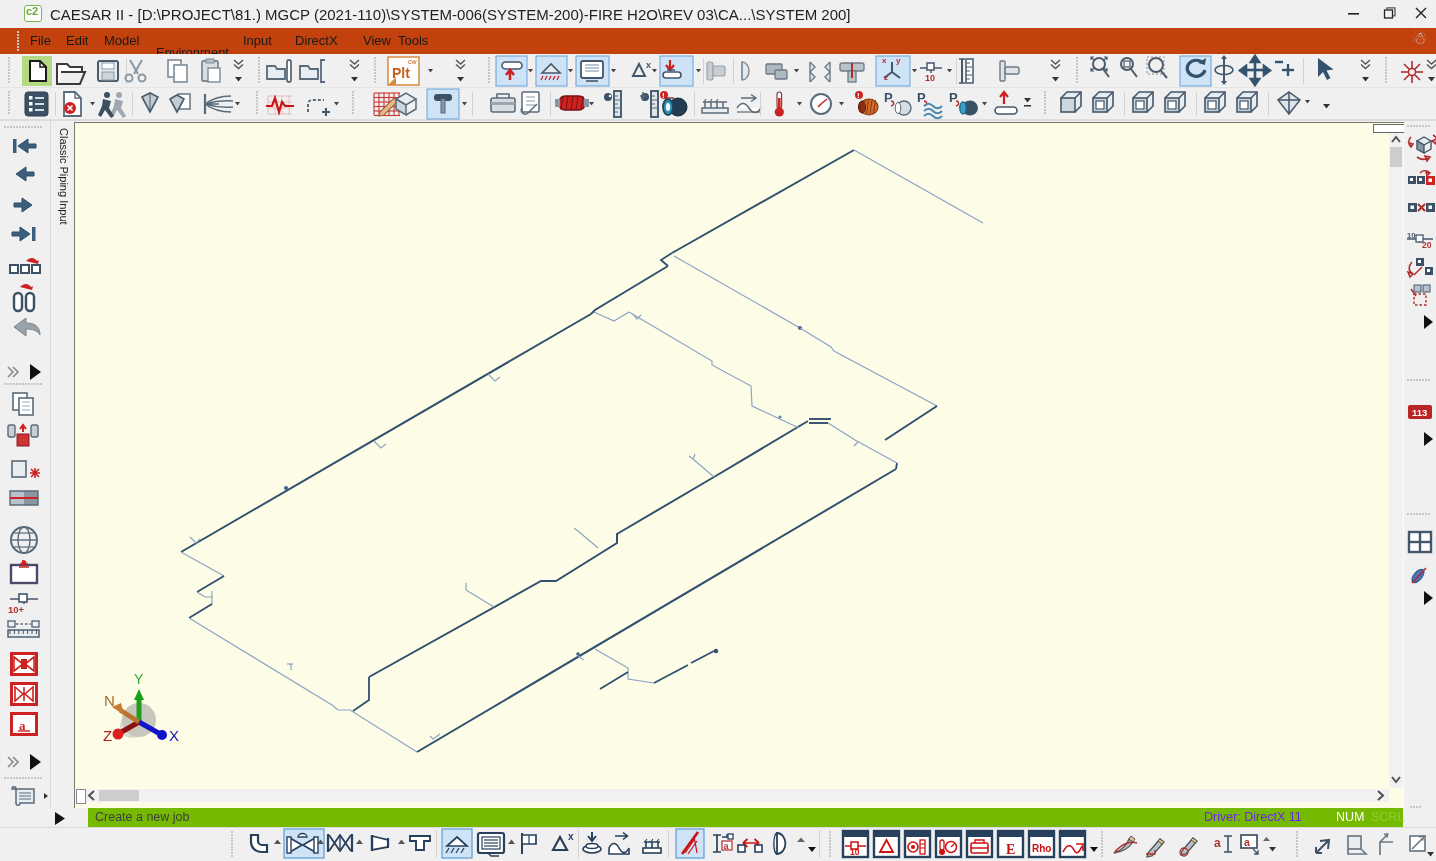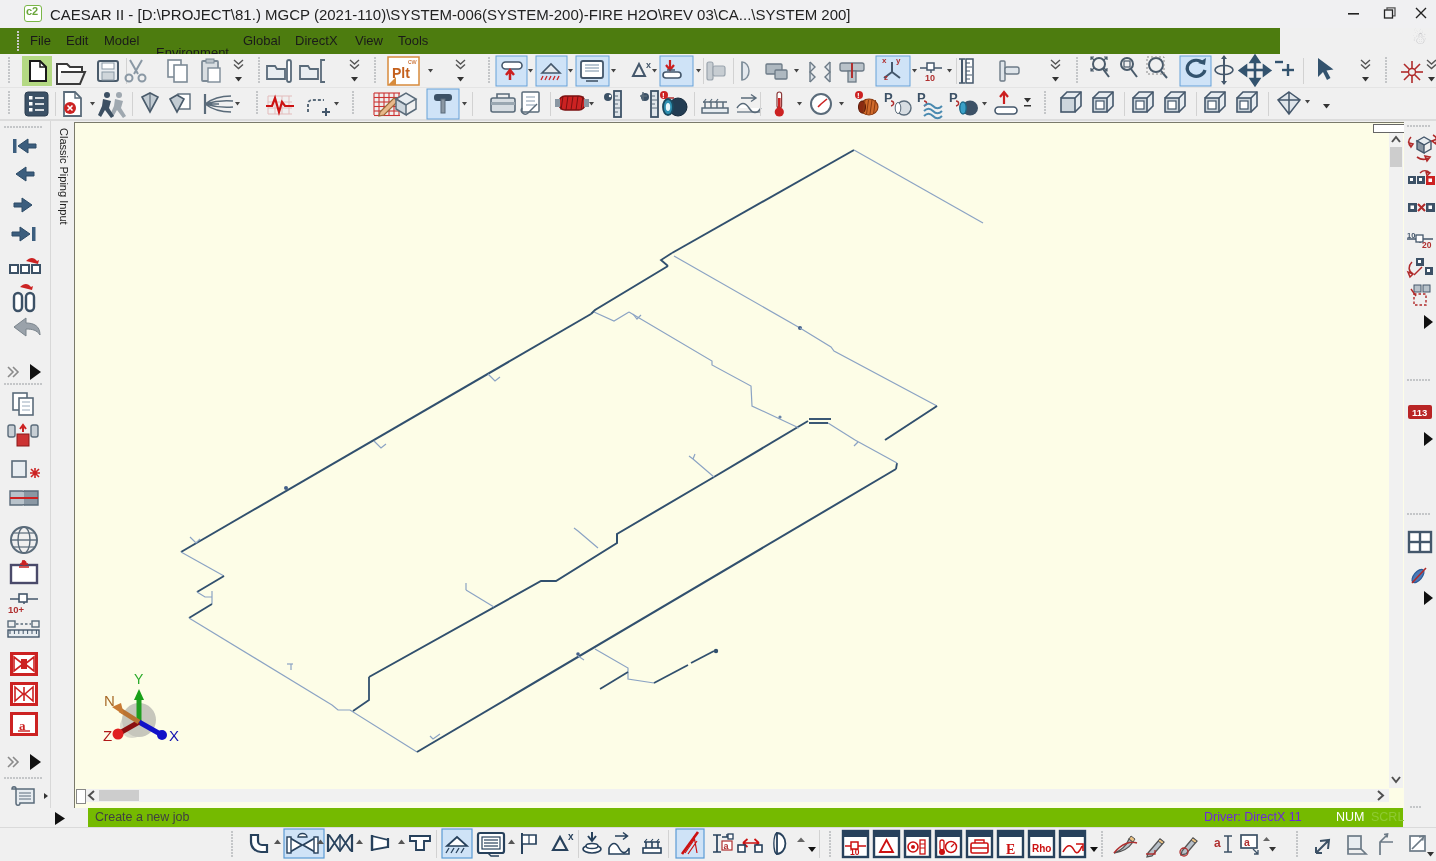--- a/index.html
+++ b/index.html
@@ -11,28 +11,28 @@
 <div class="abs" style="left:24px;top:5px;width:16px;height:15px;border:1.5px solid #7ab648;border-radius:3px;background:#fff;"></div>
 <div class="abs" style="left:26px;top:5px;font-size:11px;font-weight:bold;color:#6aa63c;">c2</div>
 <div class="abs" style="left:50px;top:6px;font-size:15px;color:#222;white-space:pre;">CAESAR II - [D:\PROJECT\81.) MGCP (2021-110)\SYSTEM-006(SYSTEM-200)-FIRE H2O\REV 03\CA...\SYSTEM 200]</div>
 <svg class="abs" style="left:1340px;top:0;" width="96" height="28">
  <rect x="8" y="13" width="11" height="1.6" fill="#222"></rect>
  <rect x="44.5" y="10" width="8" height="8" fill="none" stroke="#222" stroke-width="1.3"></rect>
  <path d="M47 10 v-2.2 h8 v8 h-2.2" fill="none" stroke="#555" stroke-width="1.3"></path>
  <path d="M76 8 l10 10 M86 8 l-10 10" stroke="#222" stroke-width="1.4"></path>
 </svg>
 
-<div class="abs" style="left:0;top:28px;width:1280px;height:26px;background:#4d7c0f;border-bottom:1px solid #e3e3e3;">
+<div class="abs" style="left:0;top:28px;width:1436px;height:26px;background:#c2410c;border-bottom:1px solid #e3e3e3;">
 <span class="menuitem" style="left:30px;">File</span>
 <span class="menuitem" style="left:66px;">Edit</span>
 <span class="menuitem" style="left:104px;">Model</span>
 <span class="menuitem" style="left:156px;margin-top:12px;">Environment</span>
-<span class="menuitem" style="left:243px;">Global</span>
+<span class="menuitem" style="left:243px;">Input</span>
 <span class="menuitem" style="left:295px;">DirectX</span>
-<span class="menuitem" style="left:355px;text-align:right;">View</span>
+<span class="menuitem" style="left:363px;text-align:right;">View</span>
 <span class="menuitem" style="left:398px;">Tools</span>
 <span class="menuitem" style="left:443px;margin-top:40px;">Help</span>
 <svg class="abs" style="left:16px;top:3px" width="6" height="20">
 <rect x="1" y="0" width="2" height="2" fill="#c8c8c8"></rect>
 <rect x="1" y="3" width="2" height="2" fill="#c8c8c8"></rect>
 <rect x="1" y="6" width="2" height="2" fill="#c8c8c8"></rect>
 <rect x="1" y="9" width="2" height="2" fill="#c8c8c8"></rect>
 <rect x="1" y="12" width="2" height="2" fill="#c8c8c8"></rect>
 <rect x="1" y="15" width="2" height="2" fill="#c8c8c8"></rect>
 <rect x="1" y="18" width="2" height="2" fill="#c8c8c8"></rect>

